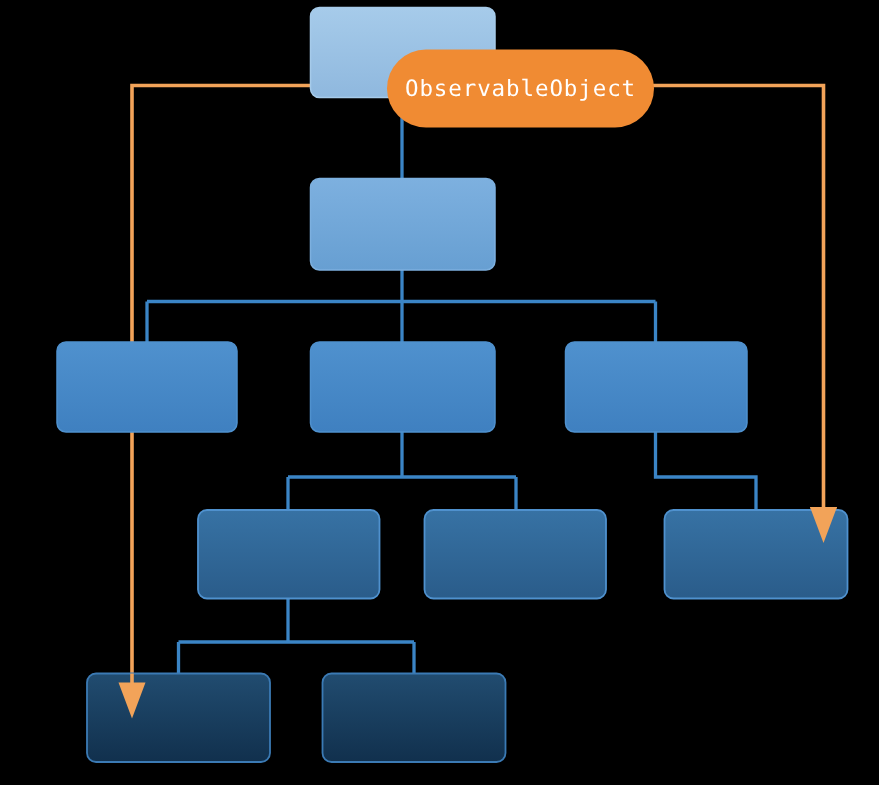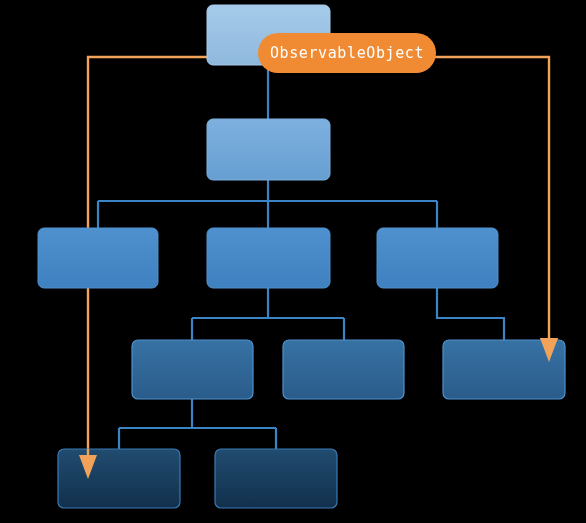--- a/index.html
+++ b/index.html
@@ -121,17 +121,17 @@
 
   <svg class="layer" viewBox="0 0 586 523" xmlns="http://www.w3.org/2000/svg">
     <g stroke="#F2A359" stroke-width="2.4" fill="none">
       <path d="M 88 449 L 88 464"></path>
       <path d="M 549 340 L 549 347"></path>
     </g>
     <polygon points="88,479 79,455 97,455" fill="#F2A359"></polygon>
     <polygon points="549,362 540,338 558,338" fill="#F2A359"></polygon>
   </svg>
 
-  <div class="pill" style="left:258px; top:33px; width:178px; height:40px; background:#F08B33;">
+  <div class="pill" style="left:258px; top:33px; width:178px; height:52px; background:#F08B33;">
     <span>ObservableObject</span>
   </div>
 
 </div>
 
 </body></html>

